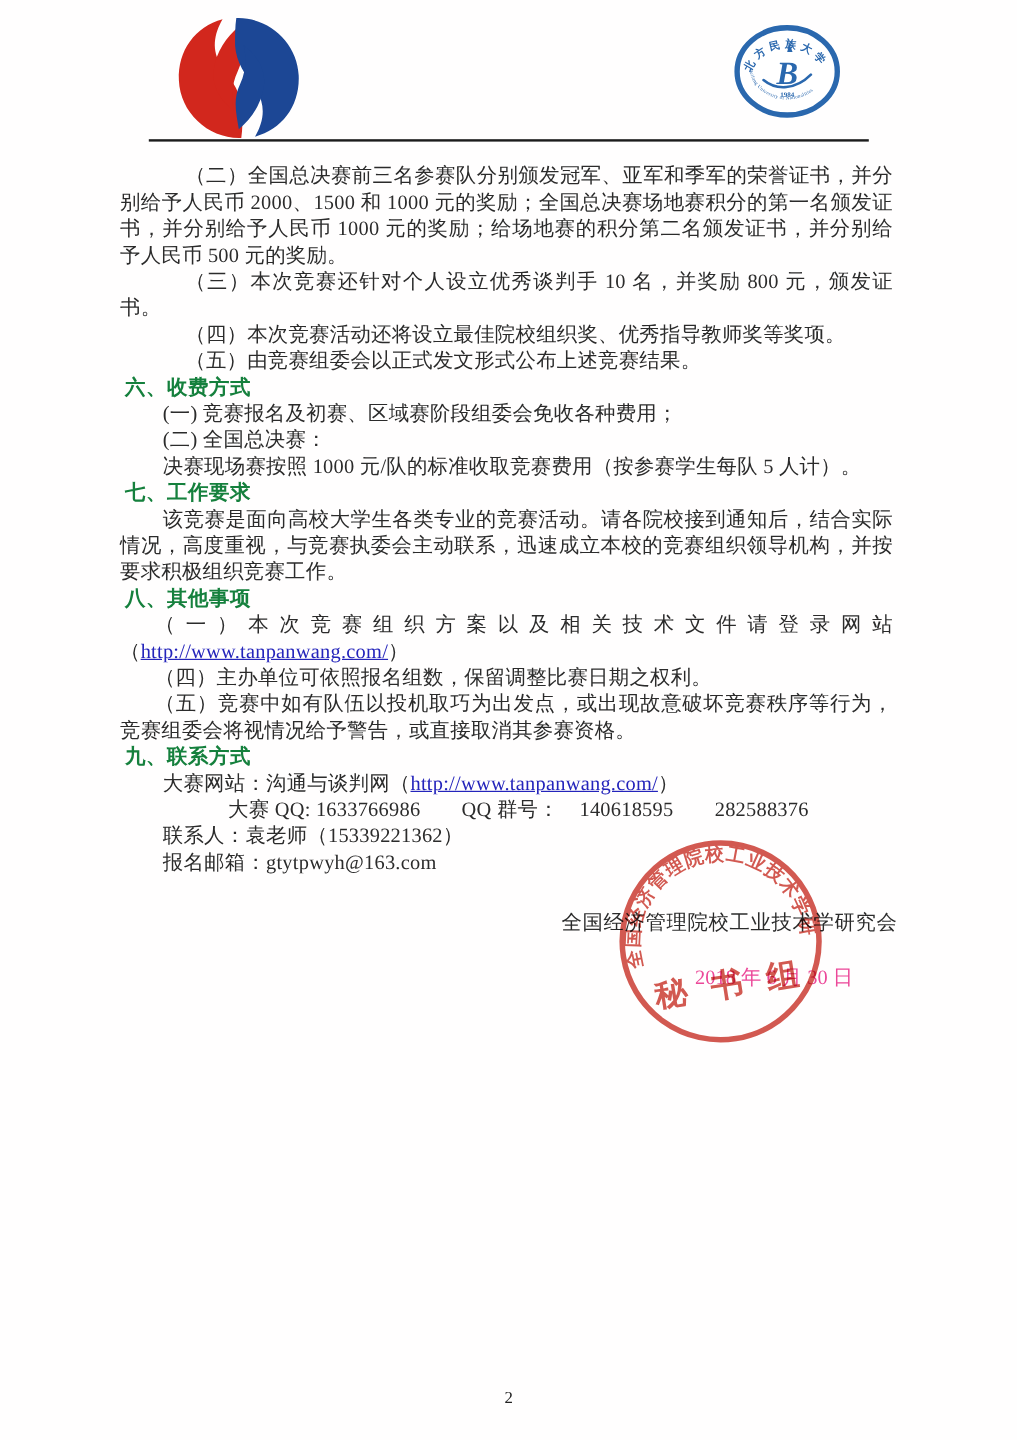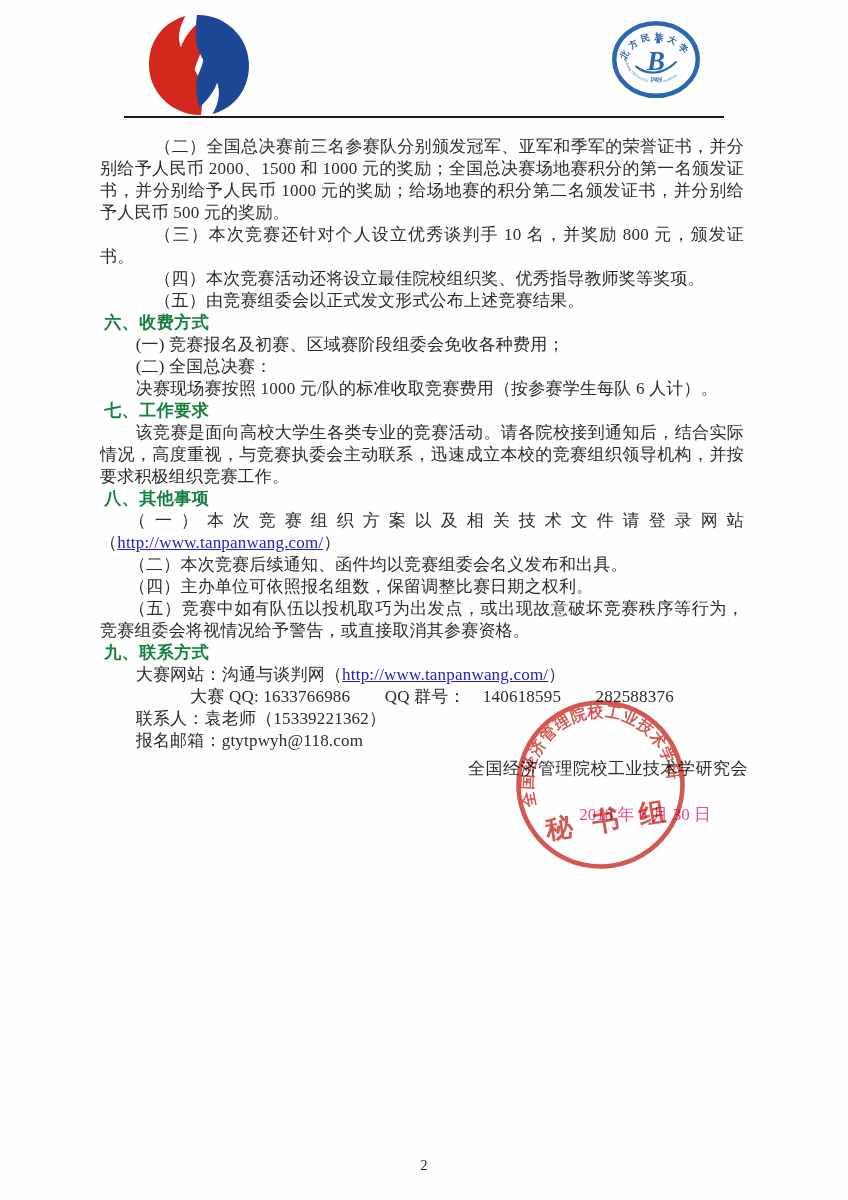--- a/index.html
+++ b/index.html
@@ -73,36 +73,35 @@
 
   <main class="content">
     <p class="i3">（二）全国总决赛前三名参赛队分别颁发冠军、亚军和季军的荣誉证书，并分别给予人民币 2000、1500 和 1000 元的奖励；全国总决赛场地赛积分的第一名颁发证书，并分别给予人民币 1000 元的奖励；给场地赛的积分第二名颁发证书，并分别给予人民币 500 元的奖励。</p>
     <p class="i3">（三）本次竞赛还针对个人设立优秀谈判手 10 名，并奖励 800 元，颁发证书。</p>
     <p class="i3">（四）本次竞赛活动还将设立最佳院校组织奖、优秀指导教师奖等奖项。</p>
     <p class="i3">（五）由竞赛组委会以正式发文形式公布上述竞赛结果。</p>
 
     <p class="hd">六、收费方式</p>
     <p class="i2">(一) 竞赛报名及初赛、区域赛阶段组委会免收各种费用；</p>
     <p class="i2">(二) 全国总决赛：</p>
-    <p class="i2">决赛现场赛按照 1000 元/队的标准收取竞赛费用（按参赛学生每队 6 人计）。</p>
+    <p class="i2">决赛现场赛按照 1000 元/队的标准收取竞赛费用（按参赛学生每队 5 人计）。</p>
 
     <p class="hd">七、工作要求</p>
     <p class="i2">该竞赛是面向高校大学生各类专业的竞赛活动。请各院校接到通知后，结合实际情况，高度重视，与竞赛执委会主动联系，迅速成立本校的竞赛组织领导机构，并按要求积极组织竞赛工作。</p>
 
     <p class="hd">八、其他事项</p>
     <p class="i17"><span>（一）本次竞赛组织方案以及相关技术文件请登录网站（</span><a class="doc-link">http://www.tanpanwang.com/</a><span>）</span></p>
-    <p class="i17">（二）本次竞赛后续通知、函件均以竞赛组委会名义发布和出具。</p>
     <p class="i17">（四）主办单位可依照报名组数，保留调整比赛日期之权利。</p>
     <p class="i17">（五）竞赛中如有队伍以投机取巧为出发点，或出现故意破坏竞赛秩序等行为，竞赛组委会将视情况给予警告，或直接取消其参赛资格。</p>
 
     <p class="hd">九、联系方式</p>
     <p class="i2"><span>大赛网站：沟通与谈判网（</span><a class="doc-link">http://www.tanpanwang.com/</a><span>）</span></p>
     <p class="iq">大赛 QQ: 1633766986　　QQ 群号：　140618595　　282588376</p>
     <p class="i2">联系人：袁老师（15339221362）</p>
-    <p class="i2">报名邮箱：gtytpwyh@118.com</p>
+    <p class="i2">报名邮箱：gtytpwyh@163.com</p>
   </main>
 
   <div class="sign-org">全国经济管理院校工业技术学研究会</div>
   <div class="sign-date">2018 年 6 月 30 日</div>
 
   <svg class="stamp" viewBox="0 0 177 177">
     <g transform="rotate(-9 88.5 88.5)" opacity="0.82">
       <circle cx="88.5" cy="88.5" r="82" fill="none" stroke="#c9352b" stroke-width="4.6"></circle>
       <path id="stampArc" d="M 21.5,100.5 A 68,68 0 1 1 155.5,100.5" fill="none"></path>
       <text font-size="15.5" font-weight="bold" fill="#c9352b" letter-spacing="1" font-family="'Liberation Serif',serif">

